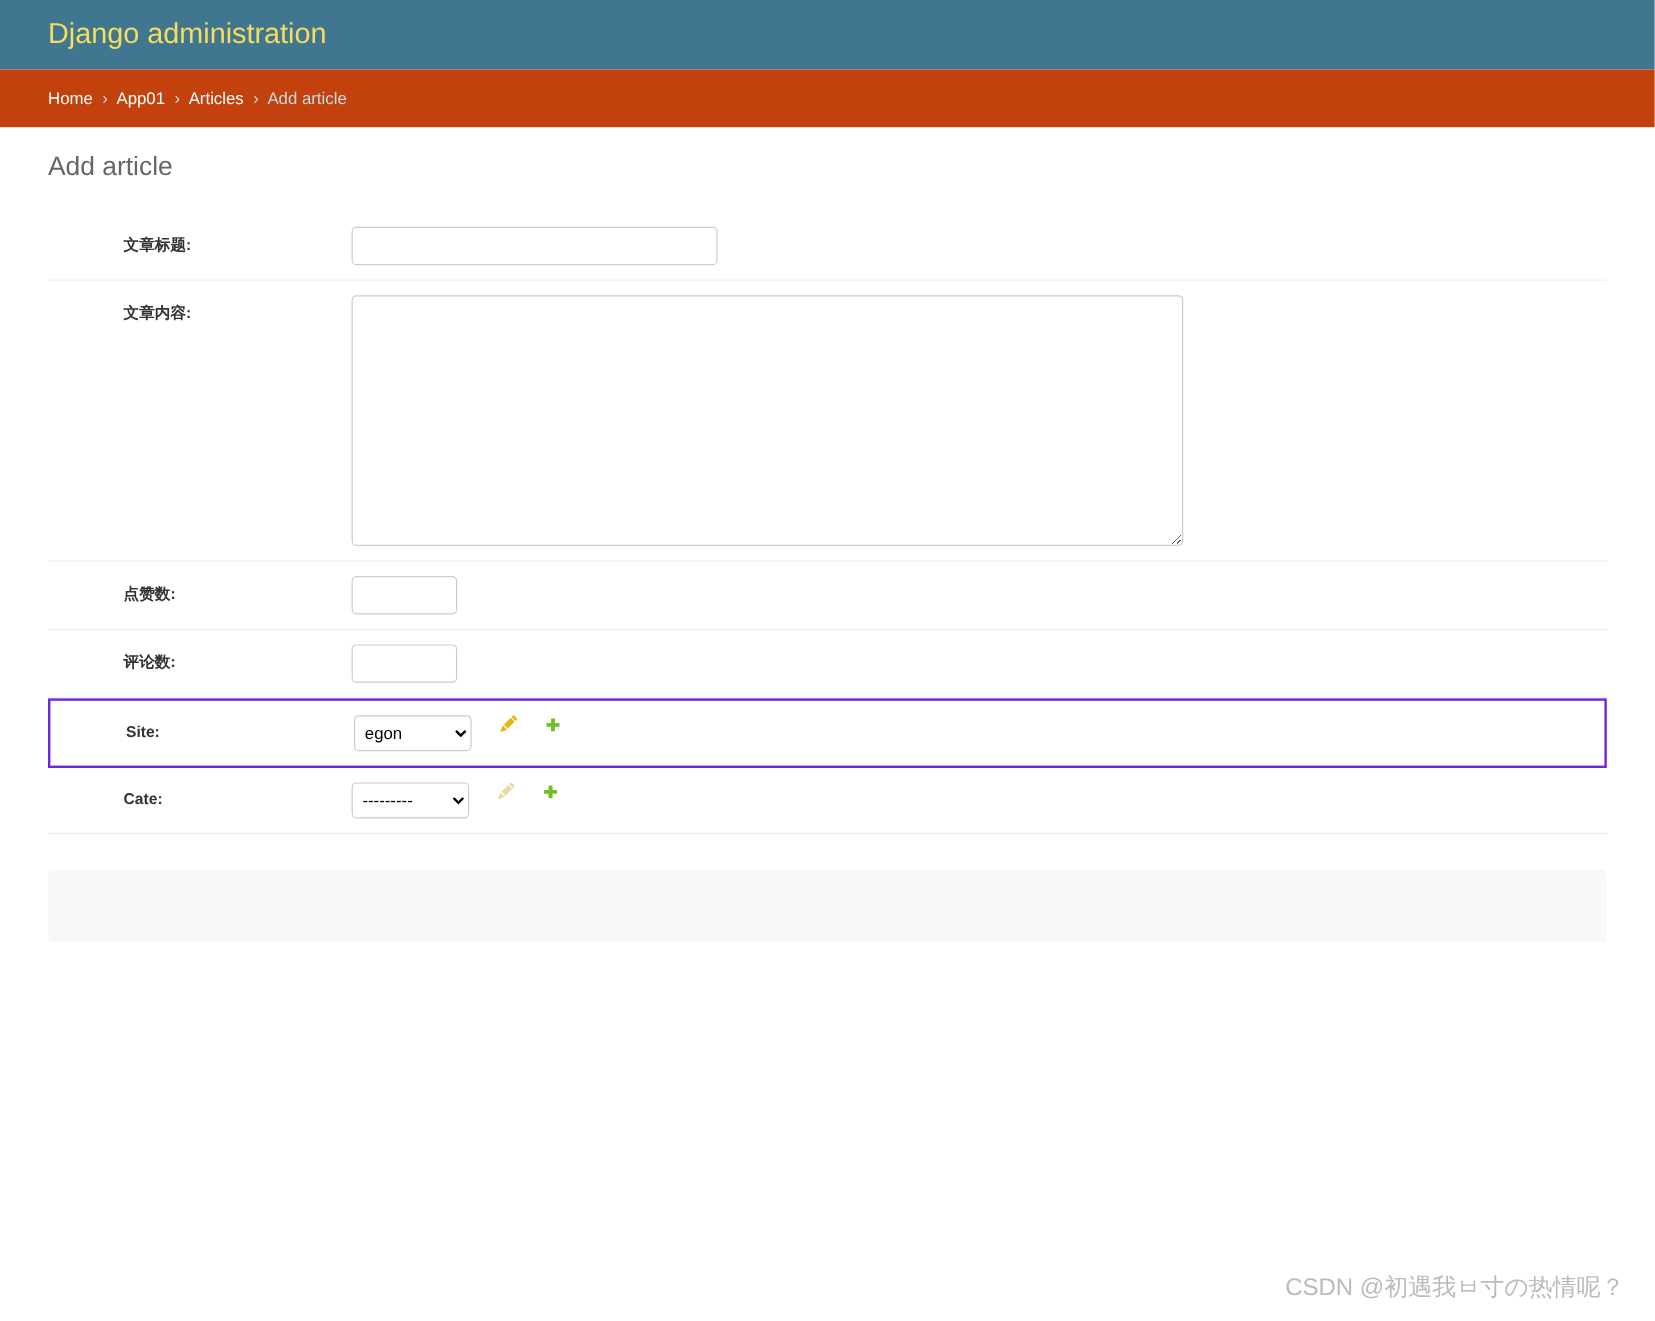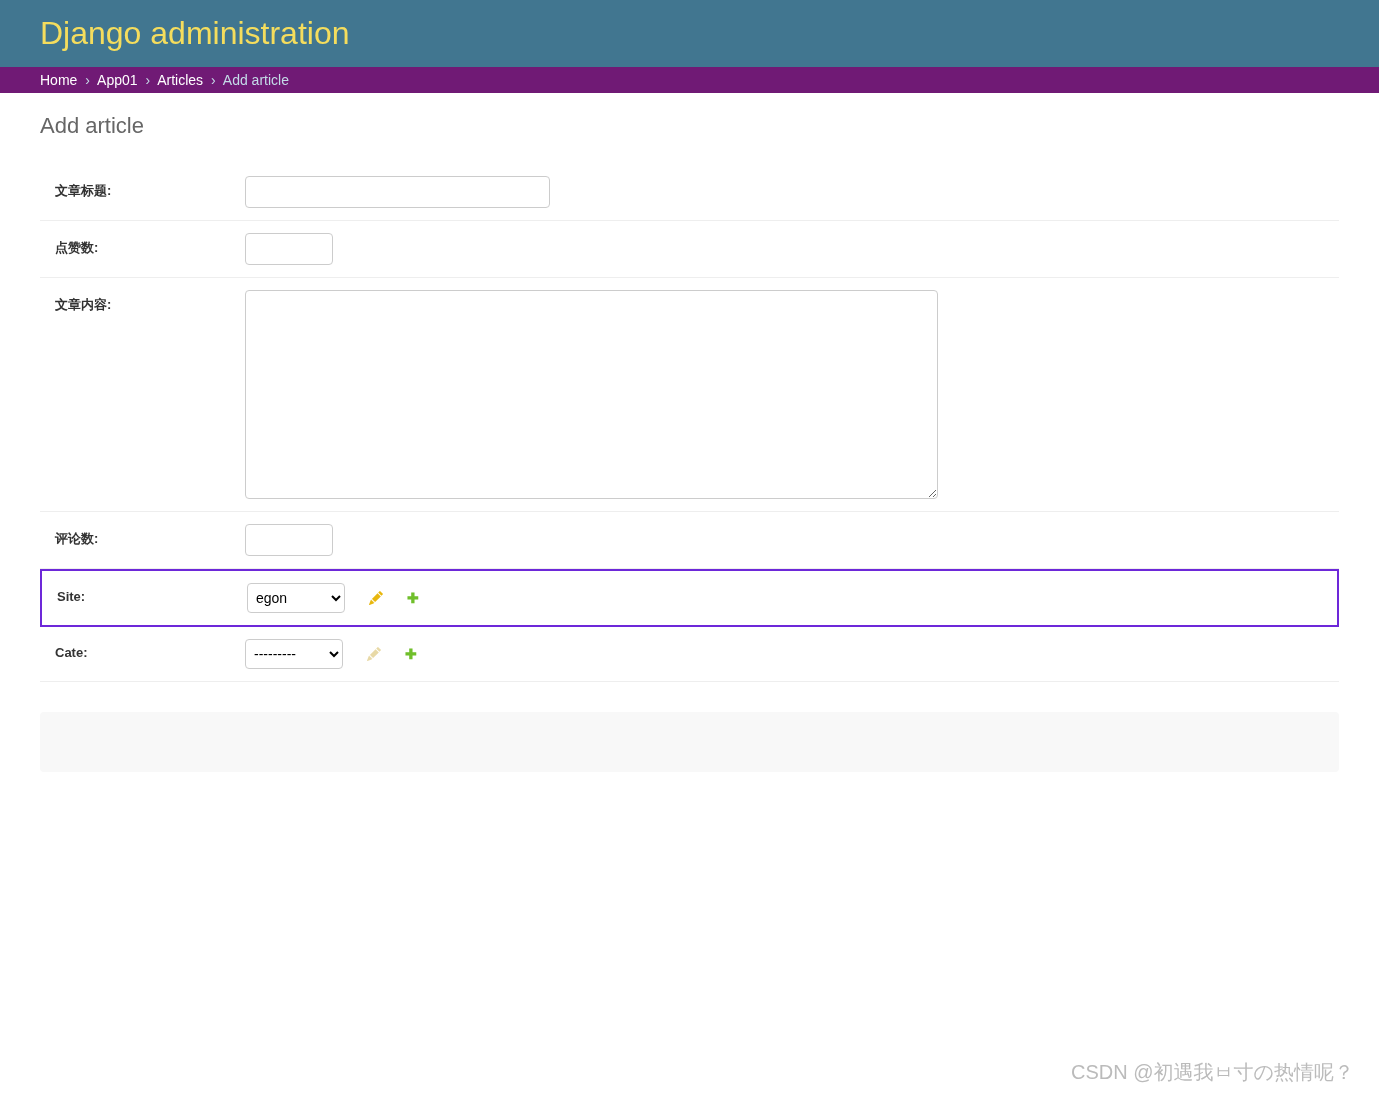--- a/index.html
+++ b/index.html
@@ -1,38 +1,38 @@
 <!DOCTYPE html>
 <html><head>
   <meta charset="utf-8">
   <style>
     * { box-sizing: border-box; margin: 0; padding: 0; }
     body { font-family: "Helvetica Neue", Arial, sans-serif; font-size: 14px; color: #333; background: #fff; width: 1379px; }
     
     .header { background: #417690; padding: 15px 40px; }
-    .header h1 { color: #f5dd5d; font-size: 32px; font-weight: 300; }
+    .header h1 { color: #f5dd5d; font-size: 24px; font-weight: 300; }
     
-    .breadcrumbs { background: #701a75; padding: 5px 40px; color: #c4dce8; font-size: 14px; }
+    .breadcrumbs { background: #c2410c; padding: 16px 40px; color: #c4dce8; font-size: 14px; }
     .breadcrumbs a { color: #fff; text-decoration: none; }
     .breadcrumbs .sep { color: #c4dce8; margin: 0 4px; }
     .breadcrumbs .current { color: #c4dce8; }
     
     .content { padding: 20px 40px; }
     .page-title { color: #666; font-size: 22px; font-weight: 400; margin-bottom: 25px; }
     
     .form-row { display: flex; padding: 12px 15px; border-bottom: 1px solid #eee; align-items: flex-start; }
-    .form-row label { width: 190px; color: #333; font-weight: 600; font-size: 13px; padding-top: 6px; flex-shrink: 0; }
+    .form-row label { width: 190px; color: #333; font-weight: 600; font-size: 13px; padding-top: 6px; flex-shrink: 0; margin-left: 48px; }
     .form-row.highlighted { border: 2px solid #6d28d9; }
     
     .text-input { width: 305px; height: 32px; border: 1px solid #ccc; border-radius: 4px; padding: 4px 8px; font-size: 14px; }
     .textarea-input { width: 693px; height: 209px; border: 1px solid #ccc; border-radius: 4px; padding: 6px 8px; font-size: 14px; resize: both; }
     .small-input { width: 88px; height: 32px; border: 1px solid #ccc; border-radius: 4px; padding: 4px 8px; font-size: 14px; }
     .select-input { width: 98px; height: 30px; border: 1px solid #ccc; border-radius: 4px; padding: 2px 4px; font-size: 14px; background: #fff; }
     
-    .related-widget { display: inline-flex; align-items: center; gap: 24px; }
+    .related-widget { display: inline-flex; gap: 24px; }
     .icon-wrap { display: inline-flex; cursor: pointer; }
     .pencil-icon-active { color: #e8b70d; }
     .pencil-icon-disabled { color: #e8d9a6; }
     .plus-icon { color: #70bf2b; font-weight: bold; font-size: 14px; }
     
     .submit-row { margin-top: 30px; padding: 30px 12px; background: #f8f8f8; border-radius: 4px; }
     
     .watermark { position: fixed; bottom: 15px; right: 25px; color: #bbb; font-size: 20px; }
   </style>
 </head>
@@ -55,27 +55,27 @@
 <div class="content">
   <h2 class="page-title">Add article</h2>
 
   <div class="form-row">
     <label>文章标题:</label>
     <input type="text" class="text-input" value="" style="">
   </div>
 
 
   <div class="form-row">
-    <label>点赞数:</label>
-    <input type="text" class="small-input" value="" style="">
+    <label>文章内容:</label>
+    <textarea class="textarea-input" style=""></textarea>
   </div>
 
   <div class="form-row">
-    <label>文章内容:</label>
-    <textarea class="textarea-input" style=""></textarea>
+    <label>点赞数:</label>
+    <input type="text" class="small-input" value="" style="">
   </div>
 
 
   <div class="form-row">
     <label>评论数:</label>
     <input type="text" class="small-input" value="" style="">
   </div>
 
   <div class="form-row highlighted">
     <label>Site:</label>

